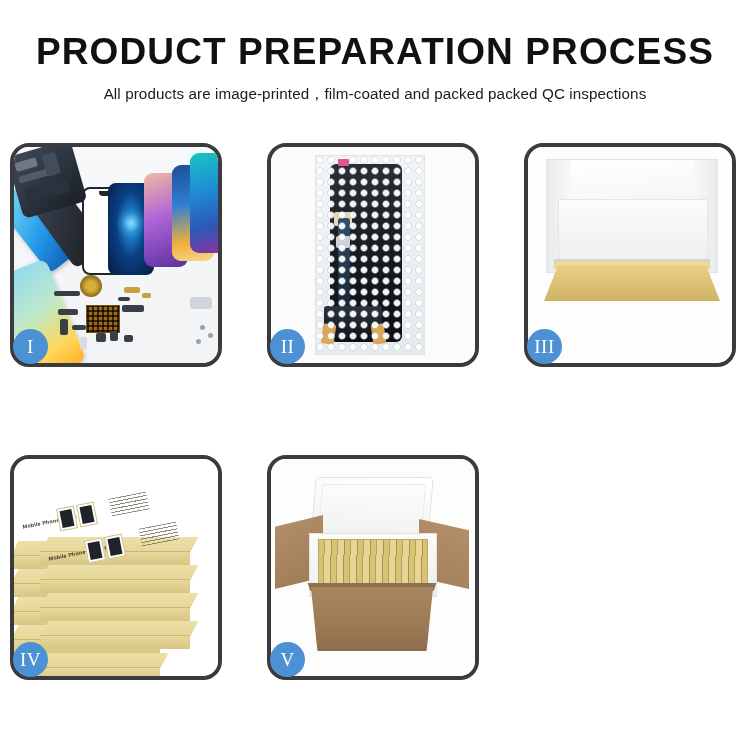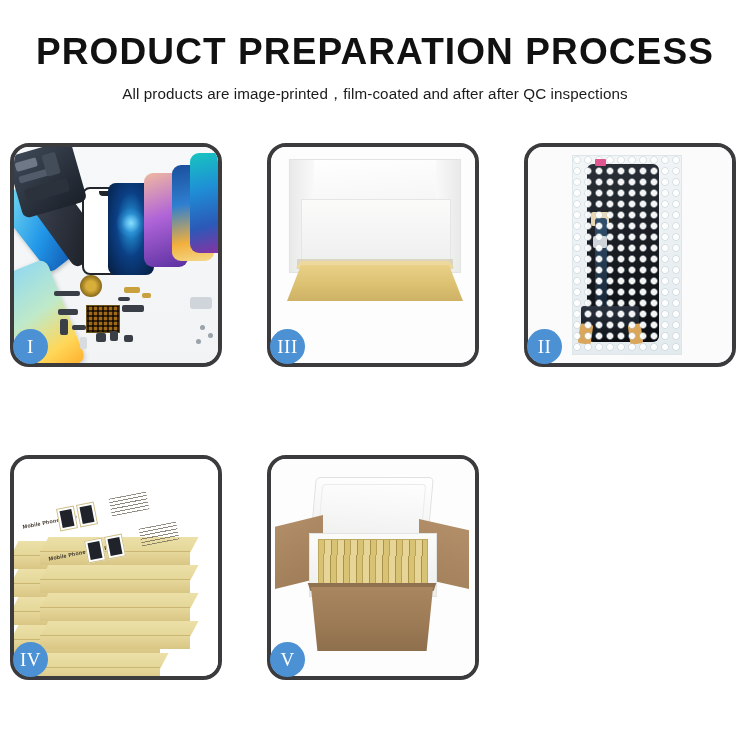--- a/index.html
+++ b/index.html
@@ -228,21 +228,21 @@
       background:linear-gradient(150deg,rgba(244,246,248,.9),rgba(226,231,236,.55));
       clip-path:polygon(10% 30%,100% 0,100% 60%,0 100%);}
 </style>
 </head>
 <body>
 
 <div class="page">
 
   <div class="header">
     <div class="title">PRODUCT PREPARATION PROCESS</div>
-    <div class="subtitle">All products are image-printed，film-coated and after after QC inspections</div>
+    <div class="subtitle">All products are image-printed，film-coated and packed packed QC inspections</div>
   </div>
 
   <div class="grid">
 
     <div class="panel">
       <div class="panel-inner p1">
         <div class="ph ph1">
             <span class="cam"></span>
           </div>
         <div class="ph ph2"></div>
@@ -274,49 +274,49 @@
         <div class="dot" style="left:110px;top:188px;width:9px;height:7px;"></div>
         <div class="dot" style="left:176px;top:150px;width:22px;height:12px;background:#cfd5da;border-radius:3px;"></div>
         <div class="dot" style="left:186px;top:178px;width:5px;height:5px;border-radius:50%;background:#9aa2ab;"></div>
         <div class="dot" style="left:194px;top:186px;width:5px;height:5px;border-radius:50%;background:#9aa2ab;"></div>
         <div class="dot" style="left:182px;top:192px;width:5px;height:5px;border-radius:50%;background:#9aa2ab;"></div>
       </div>
       <div class="badge">I</div>
     </div>
 
     <div class="panel">
-      <div class="panel-inner p3">
-        <div class="b3-lid"></div>
-        <div class="b3-foam"></div>
-        <div class="b3-inner"></div>
-        <div class="b3-fill"></div>
-        <div class="b3-rim"></div>
-        <div class="b3-front"></div>
-      </div>
-      <div class="badge">III</div>
-    </div>
-
-    <div class="panel">
       <div class="panel-inner p2">
         <div class="bagwrap">
           <div class="screen2"></div>
           <div class="flexpad"></div>
           <div class="flexcable"></div>
           <div class="connector"></div>
           <div class="basepcb"></div>
           <div class="tab-l"></div>
           <div class="tab-r"></div>
           <div class="pinktab"></div>
           <div class="bubbles"></div>
         </div>
       </div>
       <div class="badge">II</div>
     </div>
 
     <div class="panel">
+      <div class="panel-inner p3">
+        <div class="b3-lid"></div>
+        <div class="b3-foam"></div>
+        <div class="b3-inner"></div>
+        <div class="b3-fill"></div>
+        <div class="b3-rim"></div>
+        <div class="b3-front"></div>
+      </div>
+      <div class="badge">III</div>
+    </div>
+
+    <div class="panel">
       <div class="panel-inner p4">
 
         <div class="stackA">
           <div class="bx" style="top:96px;">
               <div class="top"></div>
               <div class="edge"></div>
               <div class="face"></div>
             </div>
           <div class="bx" style="top:68px;">
               <div class="top"></div>

